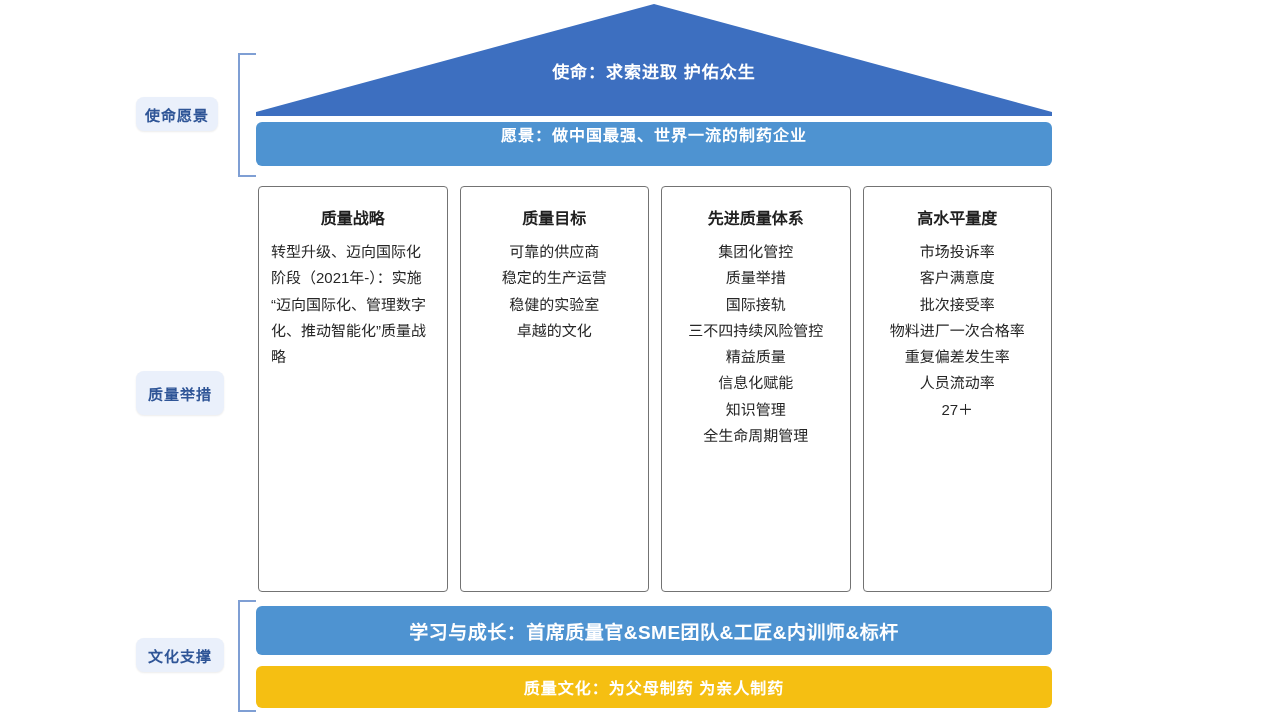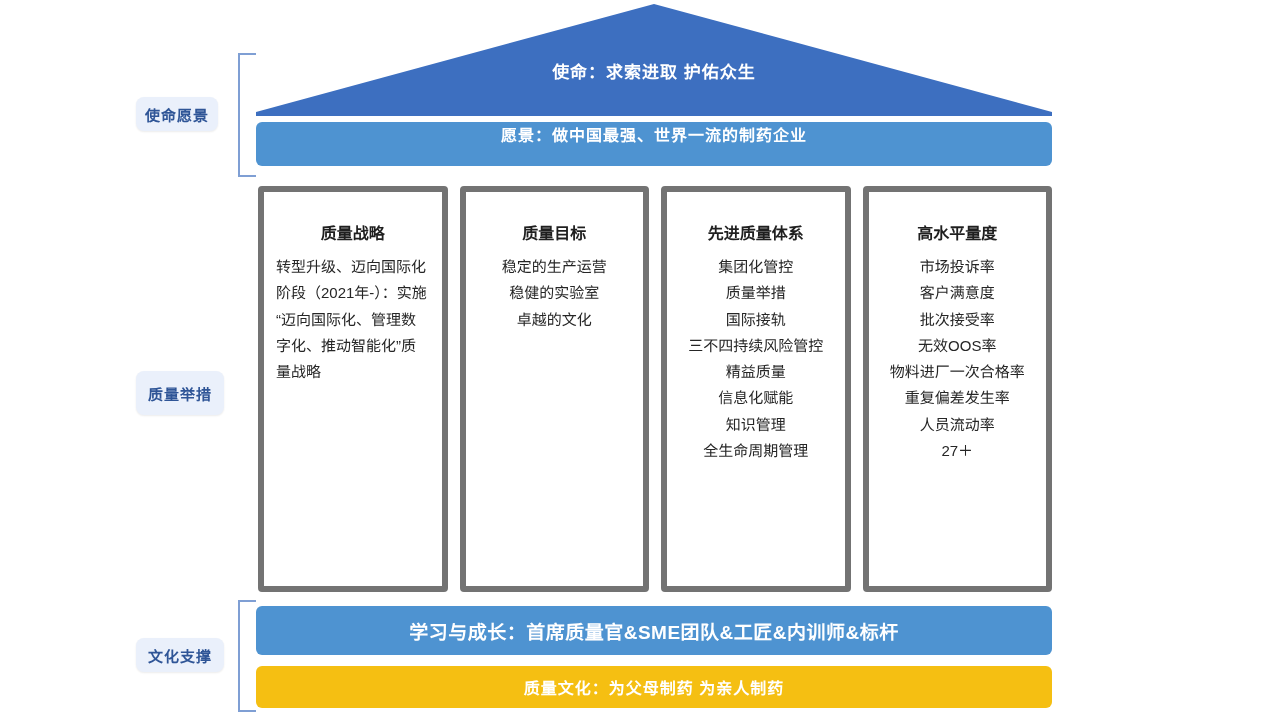--- a/index.html
+++ b/index.html
@@ -87,23 +87,23 @@
     position: absolute;
     left: 258px;
     top: 186px;
     width: 794px;
     height: 406px;
     display: flex;
     gap: 12px;
   }
   .pillar {
     background: #ffffff;
-    border: 6px solid #737373;
+    border: 1px solid #737373;
     border-radius: 4px;
-    padding: 28px 8px 10px 8px;
+    padding: 18px 8px 10px 8px;
     box-sizing: border-box;
     text-align: center;
     flex: 1 1 0;
   }
   .pillar-title {
     font-size: 16px;
     font-weight: bold;
     color: #1f1f1f;
     margin-bottom: 10px;
   }
@@ -178,20 +178,21 @@
   <div class="pillar">
     <div class="pillar-title">质量战略</div>
     <div class="pillar-body justified">
       <span class="pillar-item">转型升级、迈向国际化阶段（2021年-）：实施“迈向国际化、管理数字化、推动智能化”质量战略</span>
     </div>
   </div>
 
   <div class="pillar">
     <div class="pillar-title">质量目标</div>
     <div class="pillar-body">
+      <span class="pillar-item">可靠的供应商</span>
       <span class="pillar-item">稳定的生产运营</span>
       <span class="pillar-item">稳健的实验室</span>
       <span class="pillar-item">卓越的文化</span>
     </div>
   </div>
 
   <div class="pillar">
     <div class="pillar-title">先进质量体系</div>
     <div class="pillar-body">
       <span class="pillar-item">集团化管控</span>
@@ -204,21 +205,20 @@
       <span class="pillar-item">全生命周期管理</span>
     </div>
   </div>
 
   <div class="pillar">
     <div class="pillar-title">高水平量度</div>
     <div class="pillar-body">
       <span class="pillar-item">市场投诉率</span>
       <span class="pillar-item">客户满意度</span>
       <span class="pillar-item">批次接受率</span>
-      <span class="pillar-item">无效OOS率</span>
       <span class="pillar-item">物料进厂一次合格率</span>
       <span class="pillar-item">重复偏差发生率</span>
       <span class="pillar-item">人员流动率</span>
       <span class="pillar-item">27＋</span>
     </div>
   </div>
 
 </div>
 
 <div id="learning-bar">

